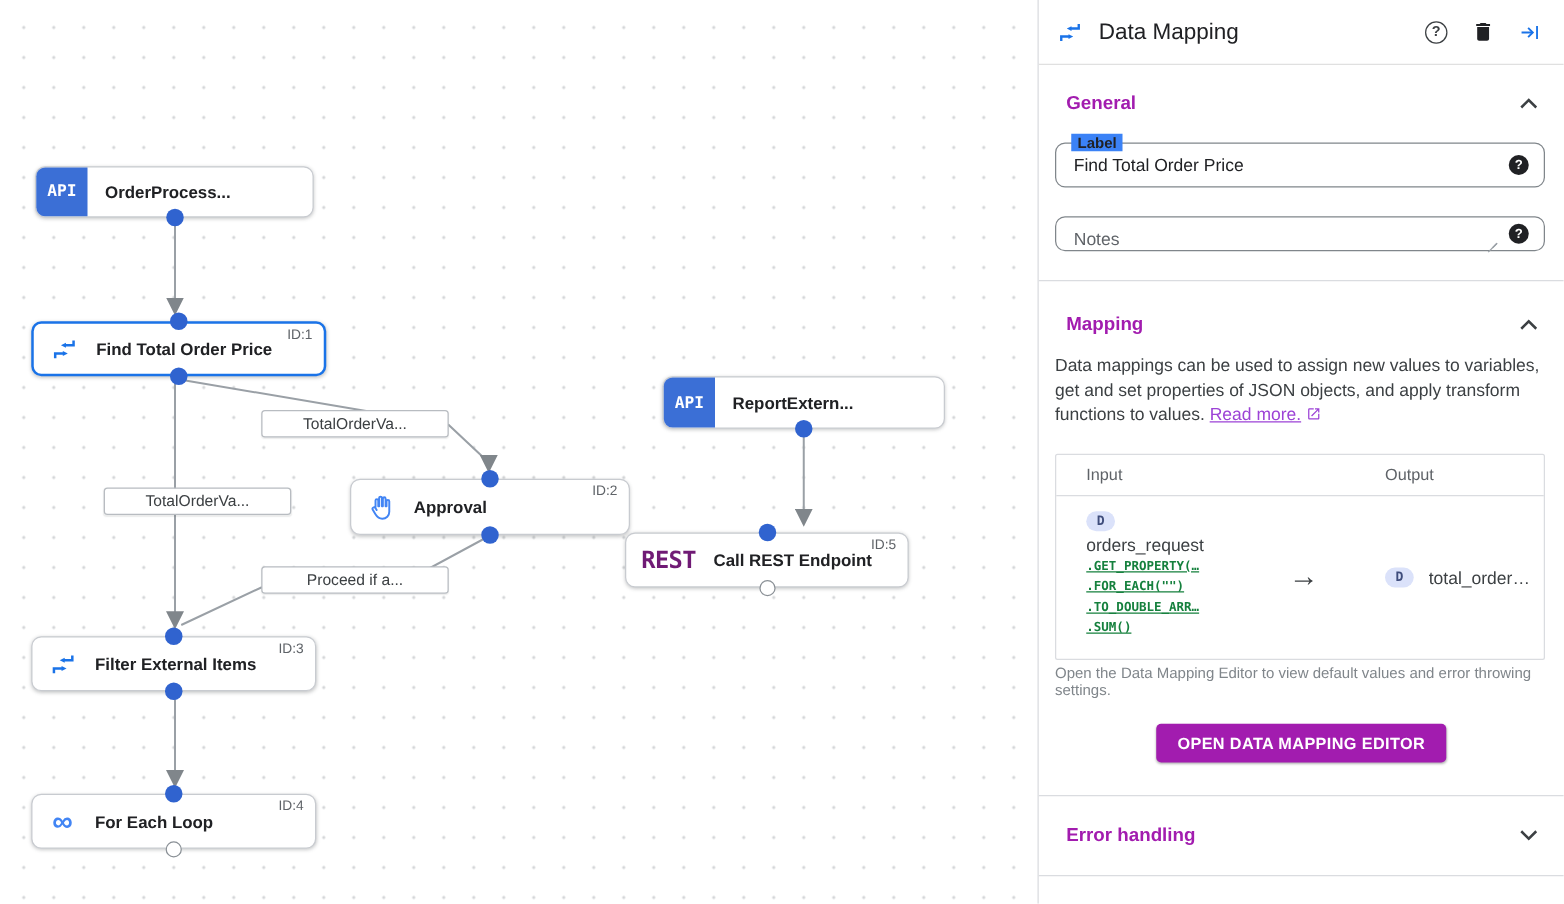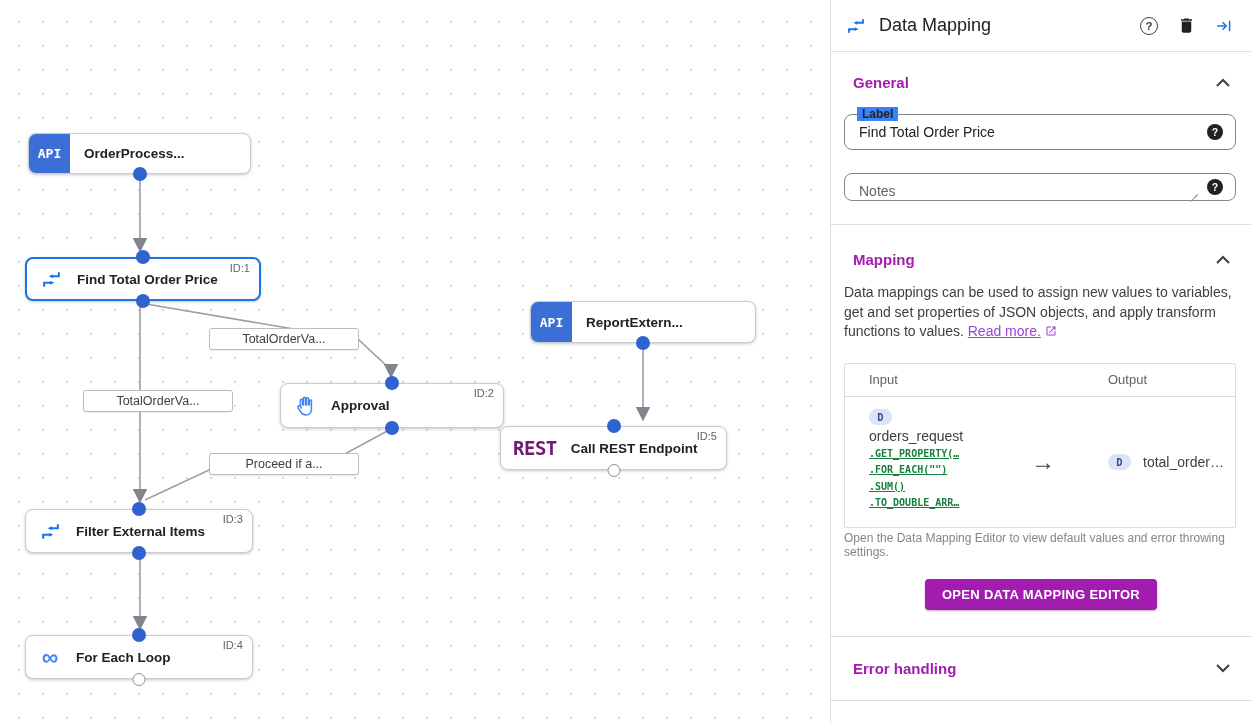--- a/index.html
+++ b/index.html
@@ -255,22 +255,22 @@
       <div class="map-table-head">
         <span class="th-input">Input</span>
         <span class="th-output">Output</span>
       </div>
       <div class="map-table-body">
         <div>
           <span class="dbadge">D</span>
           <div class="var-name">orders_request</div>
           <div class="mono-line">.GET_PROPERTY(…</div>
           <div class="mono-line">.FOR_EACH("")</div>
+          <div class="mono-line">.TO_DOUBLE_ARR…</div>
           <div class="mono-line">.SUM()</div>
-          <div class="mono-line">.TO_DOUBLE_ARR…</div>
         </div>
         <span class="map-arrow">→</span>
         <div class="out-cell">
           <span class="dbadge">D</span>
           <span class="out-var">total_order…</span>
         </div>
       </div>
     </div>
     <div class="map-caption">Open the Data Mapping Editor to view default values and error throwing settings.</div>
 

